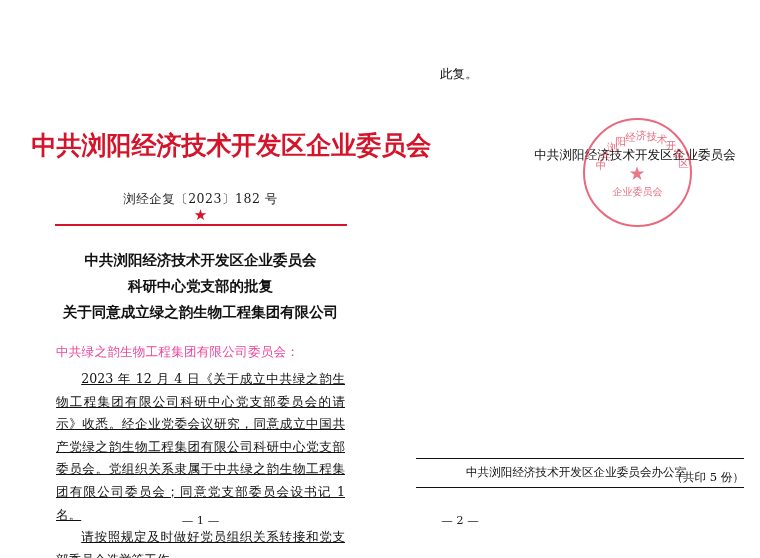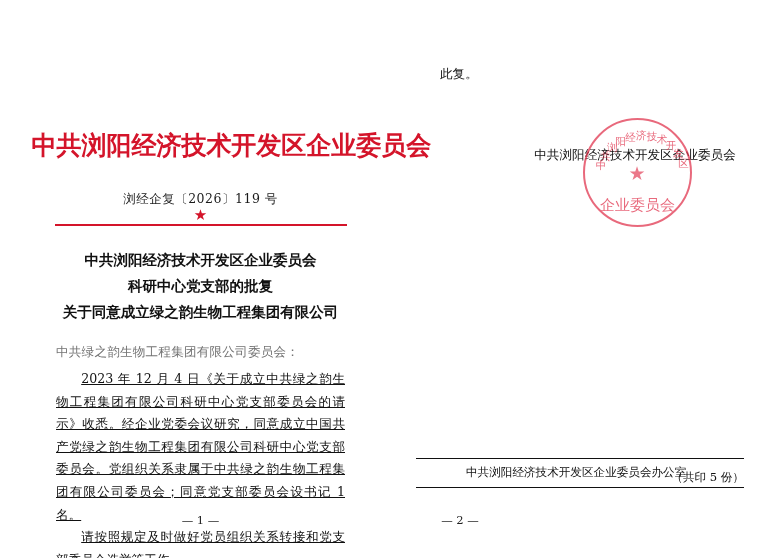--- a/index.html
+++ b/index.html
@@ -84,21 +84,21 @@
     color: #111;
   }
   .subject-block div {
     white-space: nowrap;
   }
   .recipient {
     position: absolute;
     top: 344px;
     left: 56px;
     font-size: 12.6px;
-    color: #737373;
+    color: #ec4899;
     letter-spacing: 0.2px;
   }
   .body-text {
     position: absolute;
     top: 368px;
     left: 56px;
     width: 289px;
     font-size: 12.6px;
     line-height: 22.6px;
     color: #111;
@@ -185,23 +185,23 @@
     top: 50%;
     font-size: 10.5px;
     color: #e0304a;
     font-family: "DejaVu Serif", serif;
     transform-origin: 0 0;
   }
   .seal-bottom {
     position: absolute;
     width: 105px;
     text-align: center;
-    bottom: 10px;
-    left: 0;
-    font-size: 15px;
+    bottom: 26px;
+    left: 0;
+    font-size: 10px;
     color: #e0304a;
   }
   .footer-rule-top {
     position: absolute;
     top: 458px;
     left: 16px;
     width: 328px;
     height: 1px;
     background: #111;
   }
@@ -251,21 +251,21 @@
 </style>
 </head>
 <body>
 
 <div class="page">
 
   <div class="left-page">
 
     <div class="doc-title">中共浏阳经济技术开发区企业委员会</div>
 
-    <div class="doc-number">浏经企复〔2026〕119 号</div>
+    <div class="doc-number">浏经企复〔2023〕182 号</div>
 
     <div class="red-star">★</div>
 
     <div class="red-rule"></div>
 
     <div class="subject-block">
       <div>中共浏阳经济技术开发区企业委员会</div>
       <div>科研中心党支部的批复</div>
       <div>关于同意成立绿之韵生物工程集团有限公司</div>
     </div>

